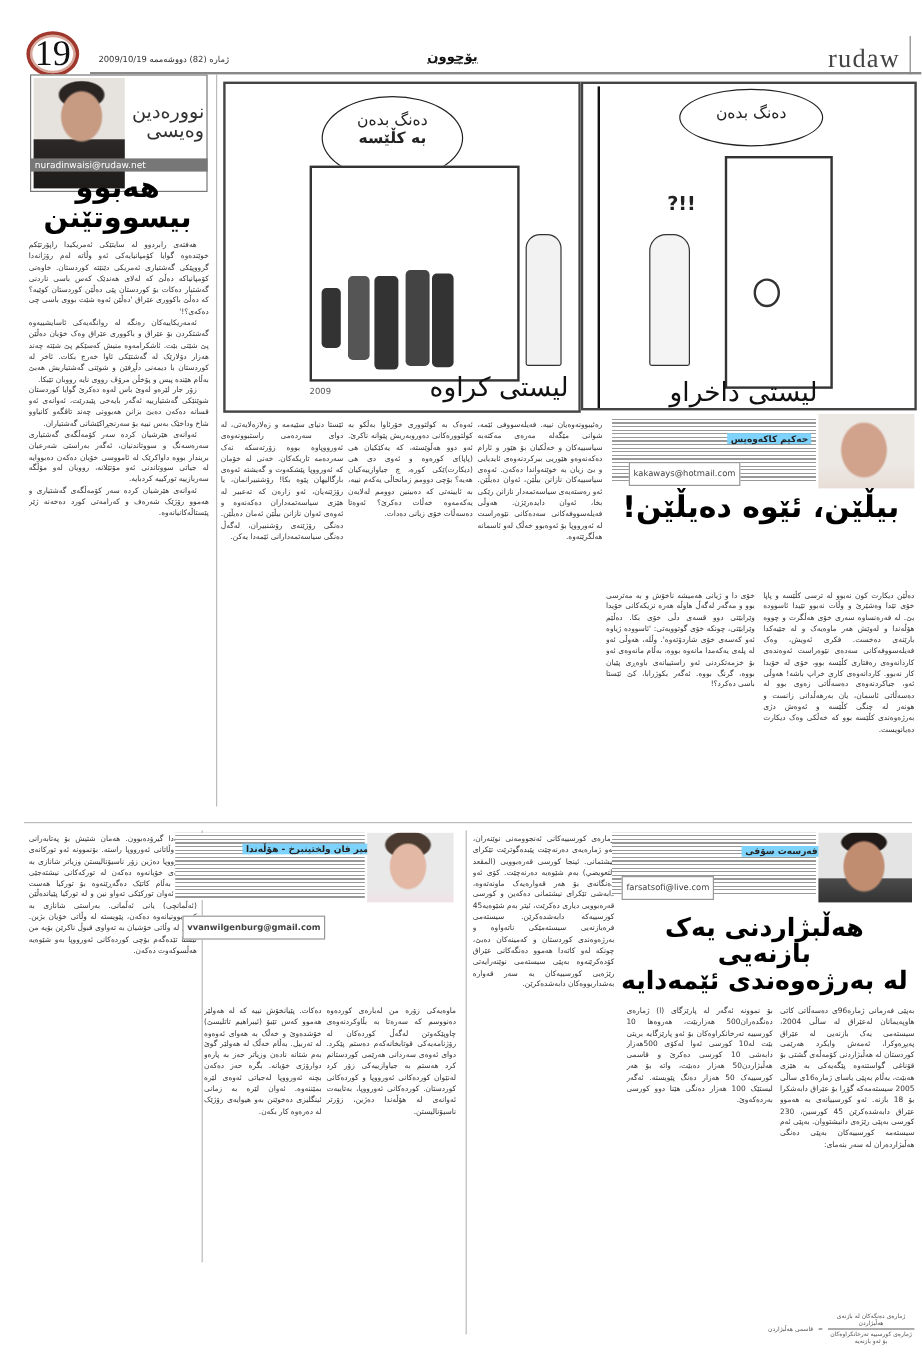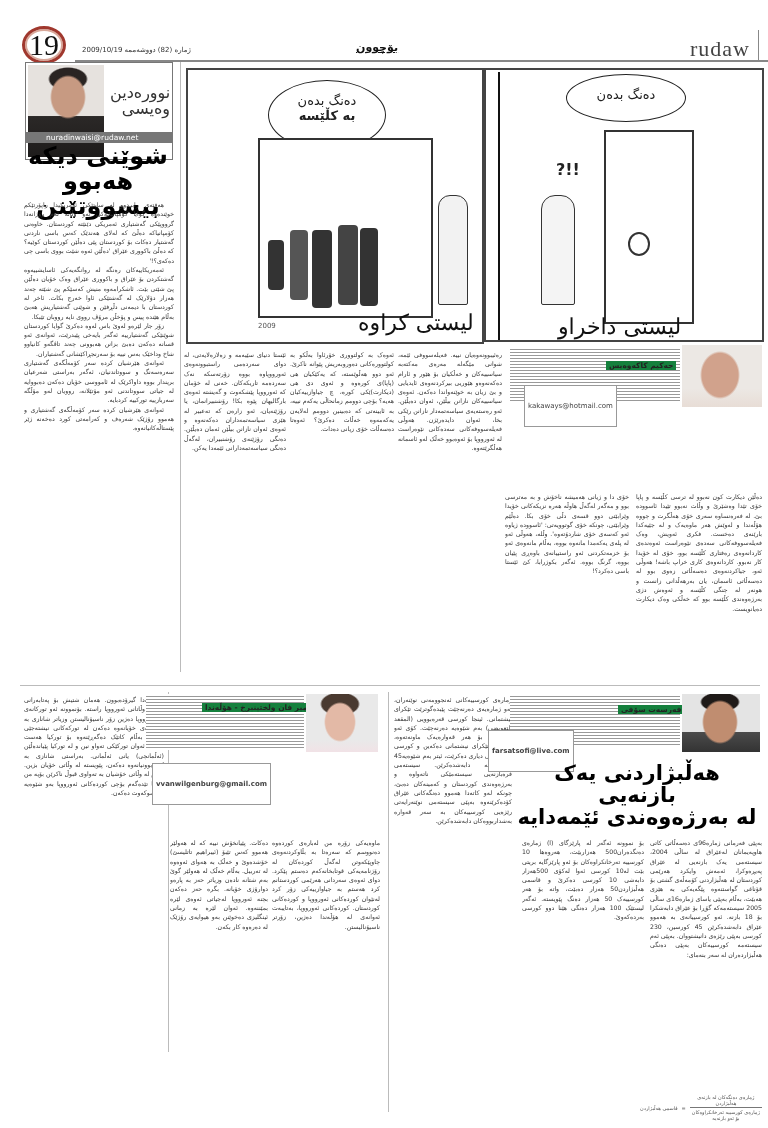--- a/index.html
+++ b/index.html
@@ -22,39 +22,39 @@
   .vline { background: #bbb; width: 1px; }
 
   
   .author-box { left: 25px; top: 62px; width: 148px; height: 98px; border: 1px solid #777; background: #fff; }
   .photo { background: linear-gradient(180deg,#d9d4cf 0%,#c9bfb6 45%,#3a3432 46%,#2a2624 100%); position: absolute; }
   .photo.face1 { left: 2px; top: 2px; width: 76px; height: 92px;
     background: radial-gradient(ellipse 18px 22px at 40px 32px, #c79a82 0 90%, transparent 100%),
                 radial-gradient(ellipse 20px 12px at 40px 14px, #2a2422 0 90%, transparent 100%),
                 linear-gradient(180deg,#e6e2de 0%,#e6e2de 55%,#2b2827 56%,#1e1c1b 100%); }
   .author-name { font-size: 16px; color: #333; text-align: right; line-height: 16px; }
-  .email-bar { background: #777; color: #fff; font-size: 7.5px; padding: 1px 21px; }
+  .email-bar { background: #777; color: #fff; font-size: 7.5px; padding: 1px 4px; }
   .headline { font-family: "DejaVu Sans", sans-serif; font-weight: bold; color: #000; text-align: center; direction: rtl; line-height: 1.05; }
   .body-text { font-size: 6.2px; line-height: 9.3px; color: #333; direction: rtl; text-align: justify; overflow: hidden; }
   .body-text p { text-indent: 10px; }
 
   
   .cartoon { border: 2px solid #444; background: #fff; overflow: hidden; }
   .bubble { border: 1.5px solid #222; border-radius: 50%; background: #fff; text-align: center; font-size: 13px; color: #222; direction: rtl; }
   .caption { font-size: 22px; color: #111; direction: rtl; font-family: "DejaVu Serif", serif; }
   .door { border: 2px solid #333; background: #fff; }
   .figure { background: #333; border-radius: 4px; }
 
   
   .byline-lines {
     background: repeating-linear-gradient(180deg, #fff 0 2px, #999 2px 3px);
     position: absolute;
   }
-  .byline-label { background: #15803d; font-size: 7.5px; font-weight: bold; color: #222; position: absolute; padding: 0 3px; direction: rtl; }
-  .byline-email { background: #fff; border: 1px solid #999; font-size: 7px; color: #444; position: absolute; padding: 16px 3px; }
+  .byline-label { background: #7dd3fc; font-size: 7.5px; font-weight: bold; color: #222; position: absolute; padding: 0 3px; direction: rtl; }
+  .byline-email { background: #fff; border: 1px solid #999; font-size: 7px; color: #444; position: absolute; padding: 5px 3px; }
   .face { position: absolute; }
 
   .hsep { height: 1px; background: #bbb; }
   .formula { font-size: 5px; color: #555; direction: rtl; }
 </style>
 </head>
 <body>
 
 <div class="abs page-num">19</div>
 <div class="abs hdr-issue">ژمارە (82) دووشەممە 2009/10/19</div>
@@ -65,21 +65,20 @@
 
 <div class="abs author-box">
   <div class="photo face1"></div>
   <div class="abs" style="left:84px;top:22px;width:60px;">
     <div class="author-name">نوورەدین</div>
     <div class="author-name">وەیسی</div>
   </div>
 </div>
 <div class="abs email-bar" style="left:25px;top:132px;width:148px;">nuradinwaisi@rudaw.net</div>
 <div class="abs headline" style="left:20px;top:144px;width:156px;font-size:24px;">
-  <div>شوێنی دیکە</div>
   <div>هەبوو بیسووتێنن</div>
 </div>
 <div class="abs body-text" style="left:24px;top:200px;width:150px;height:480px;">
   <p>هەفتەی رابردوو لە سایتێکی ئەمریکیدا راپۆرتێکم خوێندەوە گوایا کۆمپانیایەکی ئەو وڵاتە لەم رۆژانەدا گرووپێکی گەشتیاری ئەمریکی دێنێتە کوردستان. خاوەنی کۆمپانیاکە دەڵێ کە لەلای هەندێک کەس باسی ناردنی گەشتیار دەکات بۆ کوردستان پێی دەڵێن کوردستان کوێیە؟ کە دەڵێ باکووری عێراق 'دەڵێن ئەوە شێت بووی باسی چی دەکەی؟!'</p>
   <p>ئەمەریکاییەکان رەنگە لە روانگەیەکی ئاسایشییەوە گەشتکردن بۆ عێراق و باکووری عێراق وەک خۆیان دەڵێن پێ شێتی بێت. ئاشکرامەوە منیش کەسێکم پێ شێتە چەند هەزار دۆلارێک لە گەشتێکی ئاوا خەرج بکات. ئاخر لە کوردستان با دیمەنی دڵڕفێن و شوێنی گەشتیاریش هەبێ بەڵام هێندە پیس و پۆخڵن مرۆڤ رووی نایە رووبان تێبکا.</p>
   <p>زۆر جار لێرەو لەوێ باس لەوە دەکرێ گوایا کوردستان شوێنێکی گەشتیارییە ئەگەر بایەخی پێبدرێت، ئەوانەی ئەو قسانە دەکەن دەبێ بزانن هەبوونی چەند تاڤگەو کانیاوو شاخ وداخێک بەس نییە بۆ سەرنجڕاکێشانی گەشتیاران.</p>
   <p>ئەوانەی هێرشیان کردە سەر کۆمەڵگەی گەشتیاری سەرەسەنگ و سووتاندنیان، ئەگەر بەراستی شەرعیان بریندار بووە داواکرێک لە ئامووسی خۆیان دەکەن دەبووایە لە جیاتی سووتاندنی ئەو مۆتێلانە، روویان لەو مۆڵگە سەربازییە تورکییە کردبایە.</p>
   <p>ئەوانەی هێرشیان کردە سەر کۆمەڵگەی گەشتیاری و هەموو رۆژێک شەرەف و کەرامەتی کورد دەخەنە ژێر پێستاڵەکانیانەوە.</p>
 </div>
 
@@ -112,20 +111,21 @@
   <div class="abs caption" style="left:72px;top:244px;">لیستی داخراو</div>
 </div>
 
 <div class="abs vline" style="left:180px;top:62px;height:610px;"></div>
 
 <div class="abs byline-lines" style="left:510px;top:347px;width:170px;height:54px;"></div>
 <div class="abs byline-label" style="left:606px;top:361px;">حەکیم کاکەوەیس</div>
 <div class="abs byline-email" style="left:524px;top:385px;">kakaways@hotmail.com</div>
 <div class="abs face" style="left:682px;top:345px;width:80px;height:62px;background:radial-gradient(ellipse 20px 24px at 38px 30px,#d1a28c 0 90%,transparent 100%),linear-gradient(180deg,#ece8e4 0%,#ece8e4 70%,#e8ddd6 100%);"></div>
 <div class="abs headline" style="left:505px;top:410px;width:258px;font-size:25px;">
+  <div>بیڵێن، ئێوە دەیڵێن!</div>
 </div>
 <div class="abs body-text" style="left:636px;top:492px;width:126px;height:176px;">دەڵێن دیکارت کون نەبوو لە ترسی کڵێسە و پاپا خۆی تێدا وەشێرێ و وڵات نەبوو تێیدا ئاسوودە بێ. لە فەرەنساوە سەری خۆی هەڵگرت و چووە هۆڵەندا و لەوێش هەر ماوەیەک و لە جێیەکدا بارێنەی دەخست. فکری ئەویش، وەک فەیلەسووفەکانی سەدەی نێوەراست ئەوەندەی کاردانەوەی رەفتاری کڵێسە بوو، خۆی لە خۆیدا کار نەبوو. کاردانەوەی کاری خراپ باشە! هەوڵی ئەو، جیاکردنەوەی دەسەڵاتی زەوی بوو لە دەسەڵاتی ئاسمان، یان بەرهەڵدانی زانست و هونەر لە چنگی کڵێسە و ئەوەش دژی بەرژەوەندی کڵێسە بوو کە خەڵکی وەک دیکارت دەیانویست.</div>
 <div class="abs body-text" style="left:505px;top:492px;width:124px;height:176px;">خۆی دا و ژیانی هەمیشە ناخۆش و بە مەترسی بوو و مەگەر لەگەڵ هاوڵە هەرە نزیکەکانی خۆیدا وێرابێتی دوو قسەی دڵی خۆی بکا. دەڵێم وێرابێتی، چونکە خۆی گوتوویەتی: 'ئاسوودە ژیاوە ئەو کەسەی خۆی شاردۆتەوە'. وڵلە، هەوڵی ئەو لە پلەی یەکەمدا مانەوە بووە، بەڵام مانەوەی ئەو بۆ خزمەتکردنی ئەو راستییانەی باوەڕی پێیان بووە، گرنگ بووە. ئەگەر بکوژرابا، کێ ئێستا باسی دەکرد؟!</div>
 <div class="abs body-text" style="left:398px;top:350px;width:104px;height:318px;">رەئیبوونەوەیان نییە. فەیلەسووفی ئێمە، شوانی مێگەلە مەرەی مەکتەبە سیاسییەکان و خەڵکیان بۆ هێور و ئارام دەکەنەوەو هێوریی بیرکردنەوەی ئایدیایی و بێ زیان بە خوێنەواندا دەکەن. ئەوەی سیاسییەکان نازانن بیڵێن، ئەوان دەیڵێن. ئەو رەستەیەی سیاسەتمەدار نازانن رێکی بخا، ئەوان دایدەرێژن. هەوڵی فەیلەسووفەکانی سەدەکانی نێوەراست لە ئەورووپا بۆ ئەوەبوو خەڵک لەو ئاسمانە هەڵگرێتەوە.</div>
 <div class="abs body-text" style="left:290px;top:350px;width:104px;height:318px;">ئەوەک بە کولتووری خۆرئاوا بەڵکو بە کولتوورەکانی دەوروبەریش پێوانە ناکرێ. ئەو دوو هەڵوێستە، کە یەکێکیان هی (پاپا)ی کورەوە و ئەوی دی هی (دیکارت)ێکی کورە، چ جیاوازییەکیان هەیە؟ بۆچی دوومم زمانحاڵی یەکەم نییە، بە ئایینەتی کە دەبینین دوومم لەلایەن یەکەمەوە خەڵات دەکرێ؟ ئەوەتا دەسەڵات خۆی زیانی دەدات.</div>
 <div class="abs body-text" style="left:184px;top:350px;width:102px;height:318px;">ئێستا دنیای سێیەمە و زەلازەلایەتی، لە دوای سەردەمی راستبوونەوەی ئەورووپاوە بووە زۆرتەسکە نەک سەردەمە تاریکەکان. خەنی لە خۆمان کە ئەورووپا پێشکەوت و گەیشتە ئەوەی بارگالیهان پێوە بکا! رۆشنبیرانمان، یا رۆژێنەیان، ئەو زارەن کە تەعبیر لە هێزی سیاسەتمەداران دەکەنەوە و ئەوەی ئەوان نازانن بیڵێن ئەمان دەیڵێن. دەنگی رۆژێنەی رۆشنبیران، لەگەڵ دەنگی سیاسەتمەدارانی ئێمەدا یەکن.</div>
 
 <div class="abs hsep" style="left:20px;top:685px;width:740px;"></div>
 
 <div class="abs body-text" style="left:24px;top:695px;width:140px;height:360px;">ناسنامەدا گیرۆدەبوون. هەمان شتیش بۆ پەتابەرانی دیکەی وڵاتانی ئەورووپا راستە. بۆنموونە ئەو تورکانەی لە ئەورووپا دەژین زۆر ناسیۆنالیستن وزیاتر شانازی بە ناسنامەی خۆیانەوە دەکەن لە تورکەکانی نیشتەجێی تورکیا. بەڵام کاتێک دەگەڕێنەوە بۆ تورکیا هەست دەکەن ئەوان تورکێکی تەواو نین و لە تورکیا پێیاندەڵێن (ئەڵمانچی) یانی ئەڵمانی. بەراستی شانازی بە کوردبوونیانەوە دەکەن، پێویستە لە وڵاتی خۆیان بژین. بەڵام لە وڵاتی خۆشیان بە تەواوی قبوڵ ناکرێن بۆیە من ئێستا تێدەگەم بۆچی کوردەکانی ئەورووپا بەو شێوەیە هەڵسوکەوت دەکەن.</div>
@@ -137,21 +137,21 @@
 <div class="abs headline" style="left:146px;top:762px;width:236px;font-size:21px;">
 </div>
 <div class="abs body-text" style="left:272px;top:838px;width:108px;height:272px;">ماوەیەکی زۆرە من لەبارەی کوردەوە دەنووسم کە سەرەتا بە بڵاوکردنەوەی چاوپێکەوتن لەگەڵ کوردەکان لە رۆژنامەیەکی قوتابخانەکەم دەستم پێکرد. دوای ئەوەی سەردانی هەرێمی کوردستانم کرد هەستم بە جیاوازییەکی زۆر کرد لەنێوان کوردەکانی ئەورووپا و کوردەکانی کوردستان. کوردەکانی ئەورووپا، بەتایبەت ئەوانەی لە هۆڵەندا دەژین، زۆرتر ناسیۆنالیستن.</div>
 <div class="abs body-text" style="left:170px;top:838px;width:98px;height:272px;">دەکات. پێیانخۆش نییە کە لە هەولێر هەموو کەس تێبۆ (ئیبراهیم تاتلیسێ) خۆشدەوێ و خەڵک بە هەوای ئەوەوە لە تەربیل. بەڵام خەڵک لە هەولێر گوێ بەم شتانە نادەن وزیاتر حەز بە پارەو دوارۆژی خۆیانە. بگرە حەز دەکەن بچنە ئەورووپا لەجیاتی ئەوەی لێرە بمێننەوە. ئەوان لێرە بە زمانی ئینگلیزی دەخوێنن بەو هیوایەی رۆژێک لە دەرەوە کار بکەن.</div>
 
 <div class="abs vline" style="left:388px;top:692px;height:420px;"></div>
 
 <div class="abs body-text" style="left:394px;top:695px;width:118px;height:410px;">ژمارەی کورسییەکانی ئەنجوومەنی نوێنەران، ئەو ژمارەیەی دەرنەچێت پێبدەگوترێت تێکرای نیشتمانی. ئینجا کورسی قەرەبوویی (المقعد التعويضي) بەم شێوەیە دەرنەچێت. کۆی ئەو دەنگانەی بۆ هەر قەوارەیەک ماونەتەوە، دابەشی تێکرای نیشتمانی دەکەین و کورسی قەرەبوویی دیاری دەکرێت، ئیتر بەم شێوەیە45 کورسییەکە دابەشدەکرێن. سیستەمی فرەبازنەیی سیستەمێکی ناتەواوە و بەرژەوەندی کوردستان و کەمینەکان دەبێ، چونکە لەو کاتەدا هەموو دەنگەکانی عێراق کۆدەکرێنەوە بەپێی سیستەمی نوێنەرایەتی رێژەیی کورسییەکان بە سەر قەوارە بەشداربووەکان دابەشدەکرێن.</div>
 <div class="abs byline-lines" style="left:510px;top:694px;width:170px;height:52px;"></div>
 <div class="abs byline-label" style="left:618px;top:705px;">فەرسەت سۆفی</div>
-<div class="abs byline-email" style="left:488px;top:730px;font-weight:bold;">farsatsofi@live.com</div>
+<div class="abs byline-email" style="left:518px;top:730px;">farsatsofi@live.com</div>
 <div class="abs face" style="left:682px;top:694px;width:78px;height:58px;background:radial-gradient(ellipse 18px 22px at 38px 28px,#c08d70 0 90%,transparent 100%),radial-gradient(ellipse 20px 10px at 38px 8px,#1f1a18 0 90%,transparent 100%),linear-gradient(180deg,#e4e4e4 0%,#e4e4e4 65%,#4b4b4b 66%,#333 100%);"></div>
 <div class="abs headline" style="left:512px;top:762px;width:250px;font-size:21px;">
   <div>هەڵبژاردنی یەک بازنەیی</div>
   <div>لە بەرژەوەندی ئێمەدایە</div>
 </div>
 <div class="abs body-text" style="left:650px;top:838px;width:112px;height:262px;">بەپێی فەرمانی ژمارە96ی دەسەڵاتی کاتی هاوپەیمانان لەعێراق لە ساڵی 2004، سیستەمی یەک بازنەیی لە عێراق پەیڕەوکرا، ئەمەش وایکرد هەرێمی کوردستان لە هەڵبژاردنی کۆمەڵەی گشتی بۆ قۆناغی گواستنەوە پێگەیەکی بە هێزی هەبێت، بەڵام بەپێی یاسای ژمارە16ی ساڵی 2005 سیستەمەکە گۆڕا بۆ عێراق دابەشکرا بۆ 18 بازنە. ئەو کورسییانەی بە هەموو عێراق دابەشدەکرێن 45 کورسین، 230 کورسی بەپێی رێژەی دانیشتووان. بەپێی ئەم سیستەمە کورسییەکان بەپێی دەنگی هەڵبژاردەران لە سەر بنەمای:</div>
 <div class="abs body-text" style="left:522px;top:838px;width:122px;height:262px;">بۆ نموونە ئەگەر لە پارێزگای (ا) ژمارەی دەنگدەران500 هەزاربێت، هەروەها 10 کورسییە تەرخانکراوەکان بۆ ئەو پارێزگایە بریتی بێت لە10 کورسی ئەوا لەکۆی 500هەزار دابەشی 10 کورسی دەکرێ و قاسمی هەڵبژاردن50 هەزار دەبێت، واتە بۆ هەر کورسییەک 50 هەزار دەنگ پێویستە. ئەگەر لیستێک 100 هەزار دەنگی هێنا دوو کورسی بەردەکەوێ.</div>
 <div class="abs formula" style="left:640px;top:1094px;width:122px;">
   <div style="display:flex;align-items:center;gap:4px;">
     <div style="flex:1;text-align:center;">

